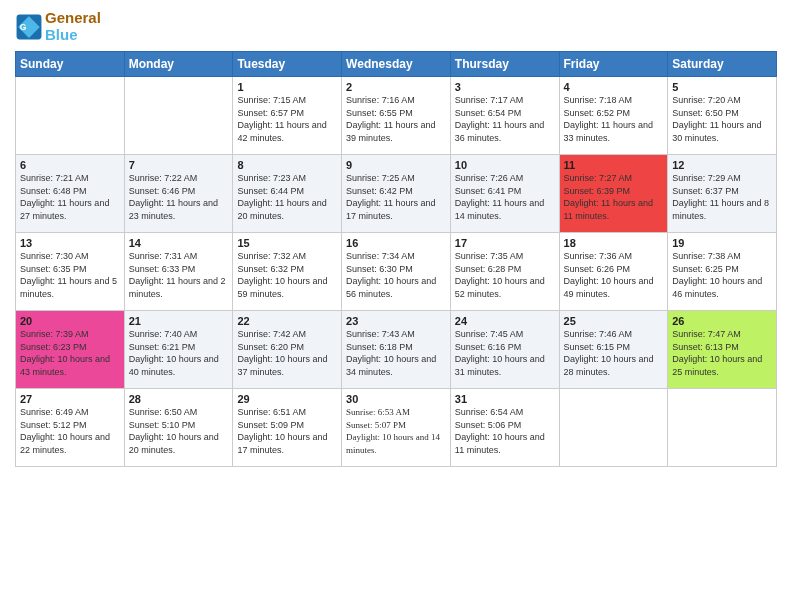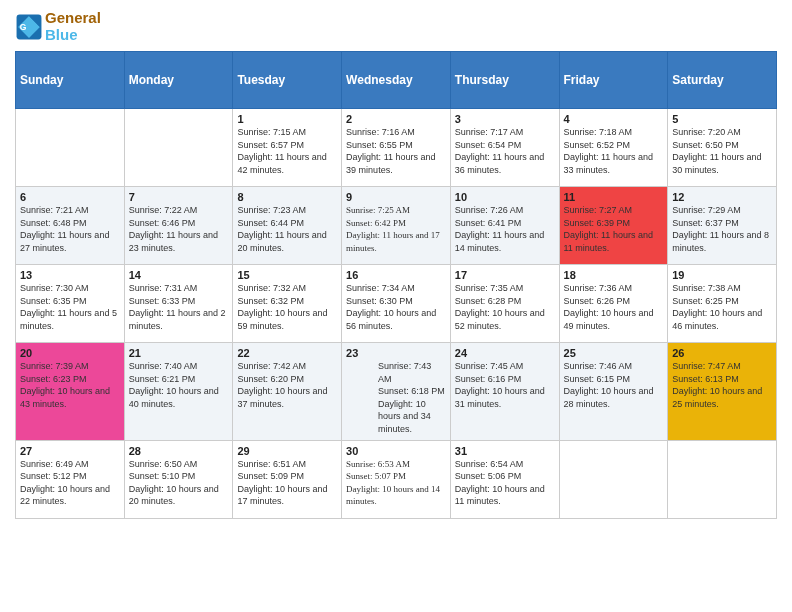--- a/index.html
+++ b/index.html
@@ -44,21 +44,21 @@
       color: #555;
     }
     .calendar-table {
       width: 100%;
       border-collapse: collapse;
       table-layout: fixed;
     }
     .calendar-table th {
       background-color: #3a7abf;
       color: white;
-      padding: 21px 4px;
+      padding: 5px 4px;
       font-size: 12px;
       font-weight: bold;
       text-align: left;
       border: 1px solid #2a6aaf;
     }
     .calendar-table td {
       border: 1px solid #ccc;
       vertical-align: top;
       padding: 4px 4px;
       font-size: 9.5px;
@@ -173,21 +173,21 @@
 Daylight: 11 hours and 23 minutes.</div>
           </td>
           <td style="background: rgb(240, 244, 248);">
             <span class="day-number">8</span>
             <div class="day-info" style="white-space: pre-line;">Sunrise: 7:23 AM
 Sunset: 6:44 PM
 Daylight: 11 hours and 20 minutes.</div>
           </td>
           <td style="background: rgb(240, 244, 248);">
             <span class="day-number">9</span>
-            <div class="day-info" style="white-space: pre-line; font-family: Liberation Serif, serif;">Sunrise: 7:25 AM
+            <div class="day-info" style="white-space: pre-line;">Sunrise: 7:25 AM
 Sunset: 6:42 PM
 Daylight: 11 hours and 17 minutes.</div>
           </td>
           <td style="background: rgb(240, 244, 248);">
             <span class="day-number">10</span>
             <div class="day-info" style="white-space: pre-line;">Sunrise: 7:26 AM
 Sunset: 6:41 PM
 Daylight: 11 hours and 14 minutes.</div>
           </td>
           <td style="background: #ef4444;">
@@ -261,37 +261,37 @@
 Daylight: 10 hours and 40 minutes.</div>
           </td>
           <td style="background: rgb(240, 244, 248);">
             <span class="day-number">22</span>
             <div class="day-info" style="white-space: pre-line;">Sunrise: 7:42 AM
 Sunset: 6:20 PM
 Daylight: 10 hours and 37 minutes.</div>
           </td>
           <td style="background: rgb(240, 244, 248);">
             <span class="day-number">23</span>
-            <div class="day-info" style="white-space: pre-line; margin-left: 32px;">Sunrise: 7:43 AM
+            <div class="day-info" style="white-space: pre-line;">Sunrise: 7:43 AM
 Sunset: 6:18 PM
 Daylight: 10 hours and 34 minutes.</div>
           </td>
           <td style="background: rgb(240, 244, 248);">
             <span class="day-number">24</span>
             <div class="day-info" style="white-space: pre-line;">Sunrise: 7:45 AM
 Sunset: 6:16 PM
 Daylight: 10 hours and 31 minutes.</div>
           </td>
           <td style="background: rgb(240, 244, 248);">
             <span class="day-number">25</span>
             <div class="day-info" style="white-space: pre-line;">Sunrise: 7:46 AM
 Sunset: 6:15 PM
 Daylight: 10 hours and 28 minutes.</div>
           </td>
-          <td style="background: #eab308;">
+          <td style="background: #bef264;">
             <span class="day-number">26</span>
             <div class="day-info" style="white-space: pre-line;">Sunrise: 7:47 AM
 Sunset: 6:13 PM
 Daylight: 10 hours and 25 minutes.</div>
           </td>
         </tr>
         <tr>
           <td style="background: rgb(255, 255, 255);">
             <span class="day-number">27</span>
             <div class="day-info" style="white-space: pre-line;">Sunrise: 6:49 AM

